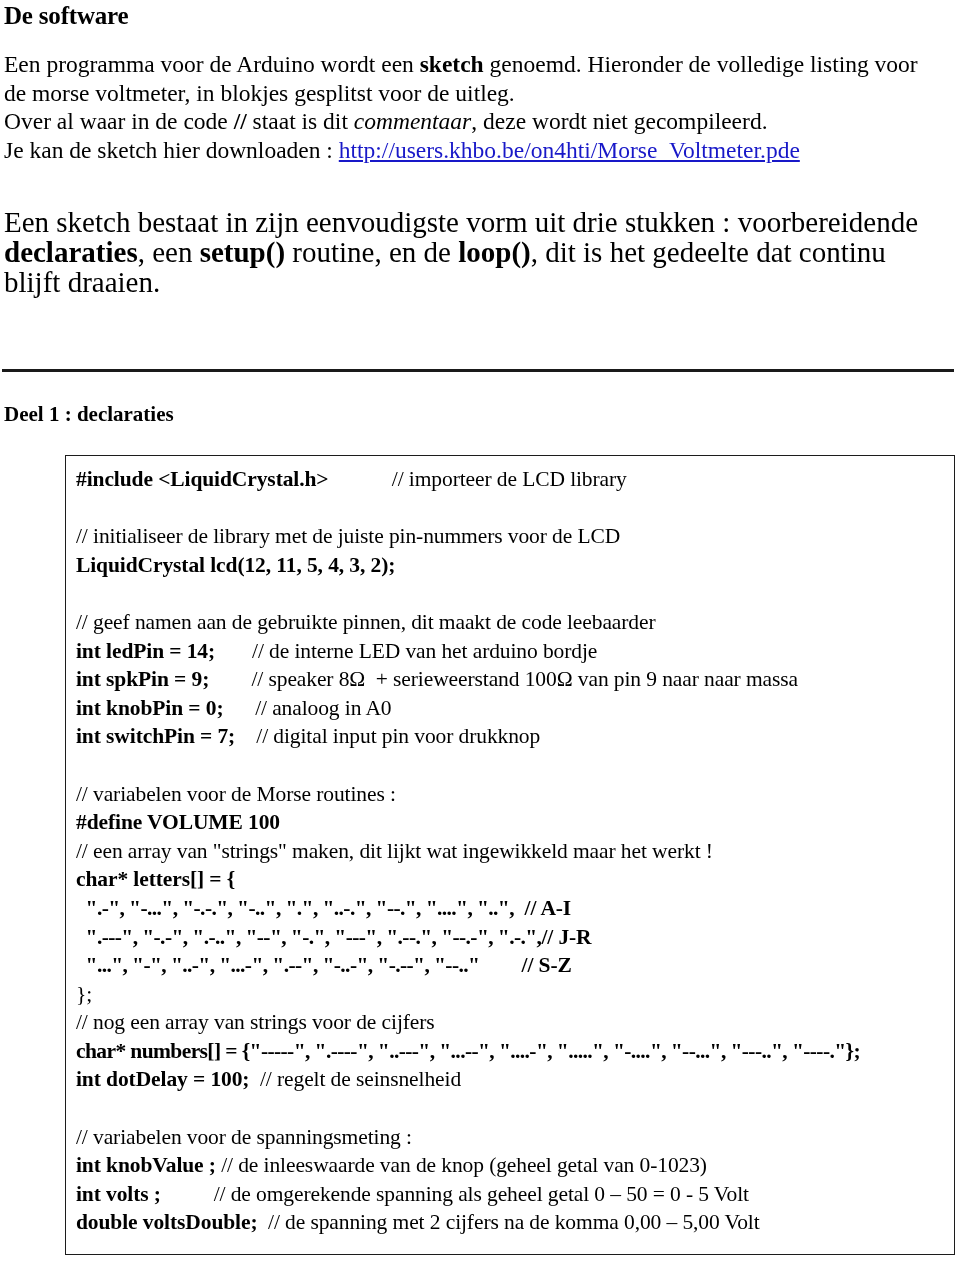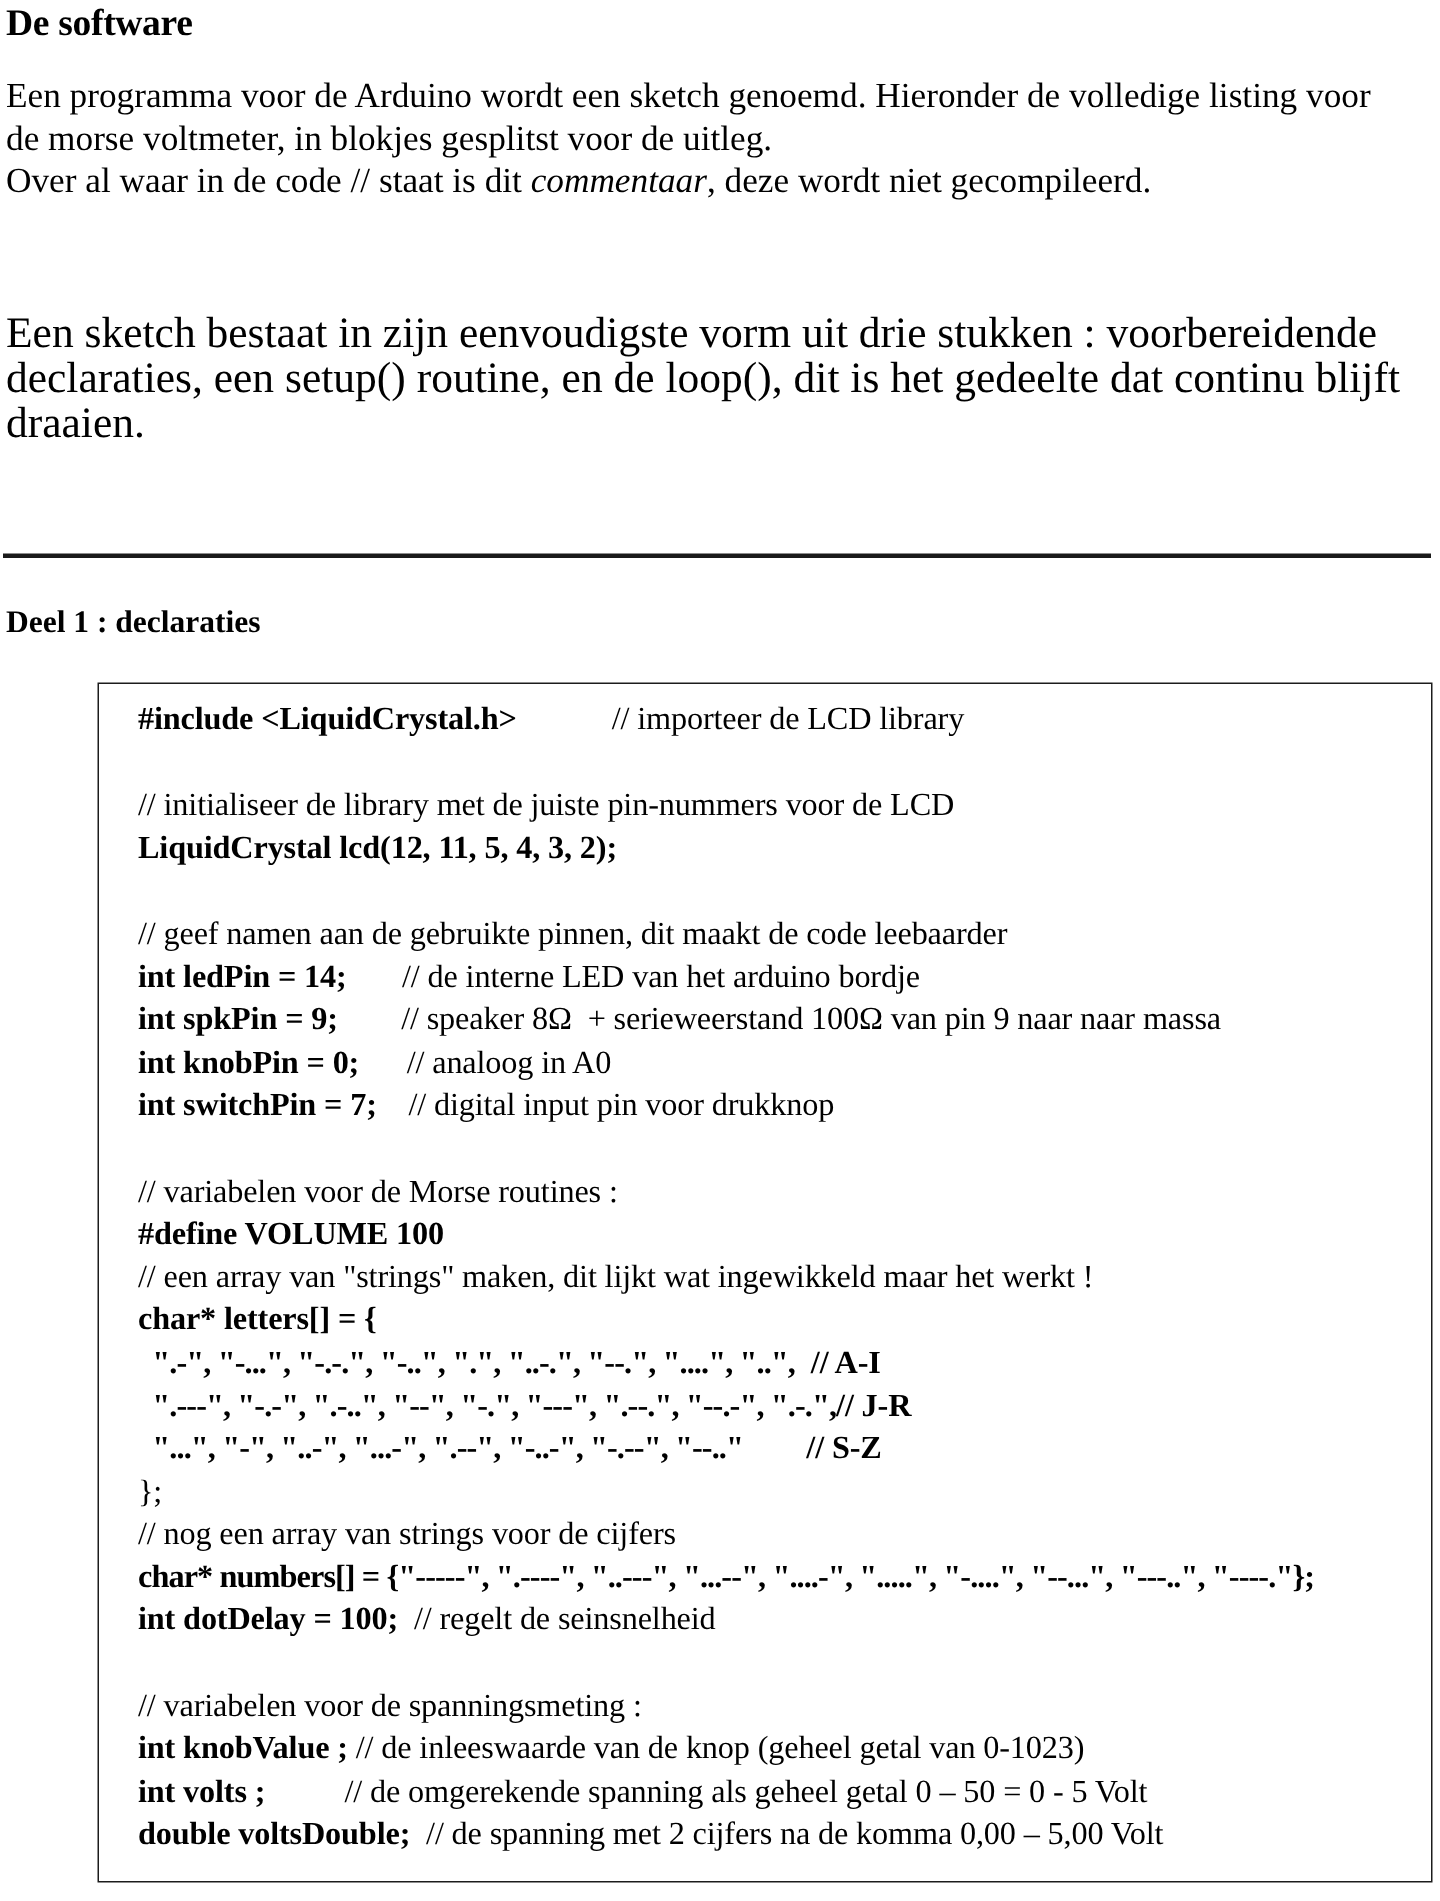--- a/index.html
+++ b/index.html
@@ -33,21 +33,21 @@
   }
   .intro {
     position: absolute;
     left: 4px;
     top: 50px;
     width: 936px;
     font-size: 23.5px;
     line-height: 28.5px;
   }
   .intro p { margin: 0; }
-  .b { font-weight: normal; }
+  .b { font-weight: bold; }
   .i { font-style: italic; }
   a.link {
     color: #1818c8;
     text-decoration: underline;
   }
   .para2 {
     position: absolute;
     left: 4px;
     top: 207px;
     width: 944px;
@@ -89,21 +89,20 @@
     border: 1.6px solid #1c1c1c;
     box-sizing: border-box;
     background: #ffffff;
     padding: 9px 0 0 10px;
   }
   .code-box .line {
     font-size: 21.5px;
     line-height: 28.6px;
     white-space: pre;
     letter-spacing: -0.1px;
-    margin-left: 16px;
   }
   .code-box .blank {
     height: 28.6px;
   }
   .kw { font-weight: bold; }
   .cm { font-weight: normal; }
   .mono-morse {
     font-family: "Liberation Serif", "DejaVu Serif", serif;
     font-weight: bold;
     letter-spacing: -0.6px;
@@ -116,20 +115,21 @@
 </head>
 <body>
 
 <div class="page">
 
   <div class="doc-title">De software</div>
 
   <div class="intro">
     <p><span>Een programma voor de Arduino wordt een </span><span class="b">sketch</span><span> genoemd. Hieronder de volledige listing voor de morse voltmeter, in blokjes gesplitst voor de uitleg.</span></p>
     <p><span>Over al waar in de code </span><span class="b">//</span><span> staat is dit </span><span class="i">commentaar</span><span>, deze wordt niet gecompileerd.</span></p>
+    <p><span>Je kan de sketch hier downloaden : </span><a class="link" href="#">http://users.khbo.be/on4hti/Morse_Voltmeter.pde</a></p>
   </div>
 
   <div class="para2"><span>Een sketch bestaat in zijn eenvoudigste vorm uit drie stukken : voorbereidende </span><span class="b">declaraties</span><span>, een </span><span class="b">setup()</span><span> routine, en de </span><span class="b">loop()</span><span>, dit is het gedeelte dat continu blijft draaien.</span></div>
 
 
   <div class="hrule"></div>
 
   <div class="section-heading">Deel 1 : declaraties</div>
 
   <div class="code-box">

